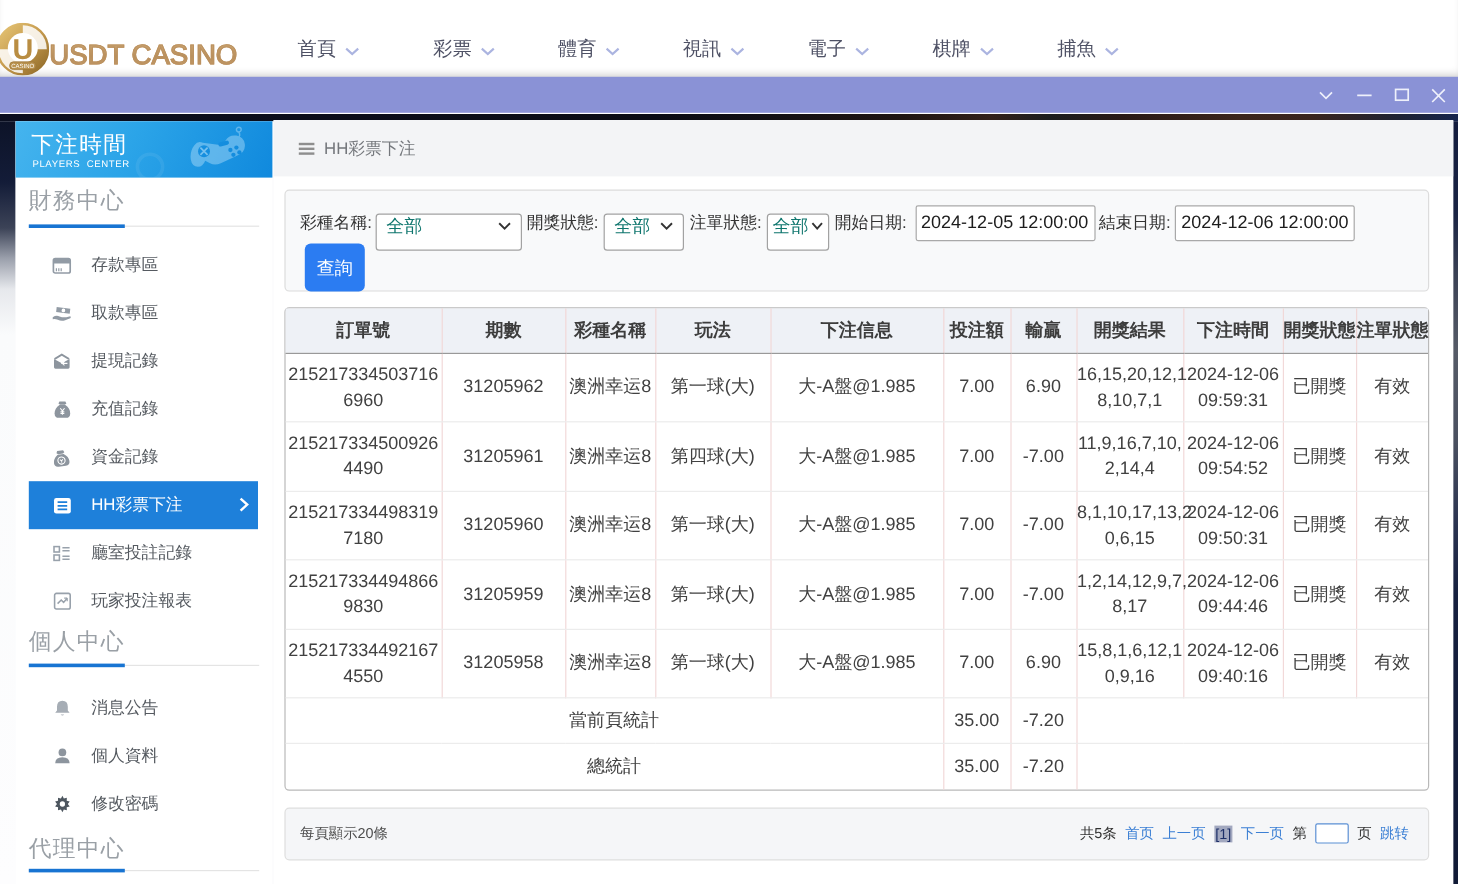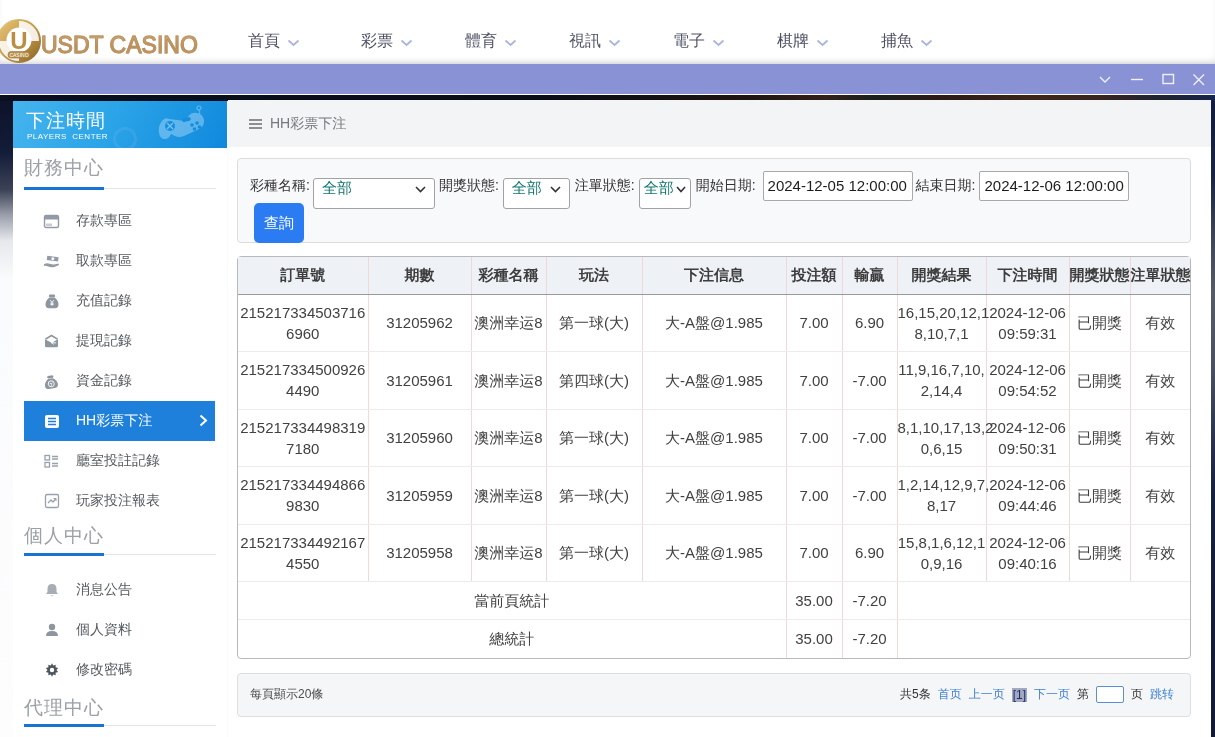--- a/index.html
+++ b/index.html
@@ -151,37 +151,37 @@
   </span>存款專區</div>
   <div class="item"><span class="ic">
     <svg width="18" height="17" viewBox="0 0 18 17">
           <g fill="#929ba5">
             <path d="M4.5 2.5 L16.5 4 L16 8.5 L4 7 Z M10.6 3.9 a1.6 1.6 0 1 0 -0.4 3.2 a1.6 1.6 0 0 0 0.4 -3.2" fill-rule="evenodd"></path>
             <path d="M1 11.5 Q4 9.5 7 10.8 Q10 12 13 11.5 L16.5 10.7 Q17.5 11.8 16.5 12.4 L12 14.2 Q8.5 15.3 5.5 13.8 Q3 12.6 1 13.2 Z"></path>
           </g>
         </svg>
   </span>取款專區</div>
   <div class="item"><span class="ic">
+    <svg width="17" height="16" viewBox="0 0 17 16">
+          <g fill="#8d959e">
+            <path d="M2 5.5 L8.5 1.5 L15 5.5 L14 6.8 L8.5 3.5 L3 6.8 Z"></path>
+            <path d="M2 6.2 L8.5 9.8 L15 6.2 V13 Q15 14.2 13.8 14.2 H3.2 Q2 14.2 2 13 Z"></path>
+          </g>
+          <path d="M9.5 9.8 h5.2 M12.2 8.2 l-1.8 1.6 l1.8 1.6" stroke="#fff" stroke-width="0.9" fill="none" transform="translate(-1.5,0)"></path>
+        </svg>
+  </span>提現記錄</div>
+  <div class="item"><span class="ic">
     <svg width="16" height="17" viewBox="0 0 16 17">
           <g fill="#8d959e">
             <path d="M5.5 1.5 H10.5 L11.3 3.2 L10 4.2 H6 L4.7 3.2 Z"></path>
             <path d="M5.5 4.6 H10.5 Q14.5 7.5 14.5 11.5 Q14.5 15.2 11 15.2 H5 Q1.5 15.2 1.5 11.5 Q1.5 7.5 5.5 4.6 Z"></path>
           </g>
           <path d="M6.2 7.2 L8 9.4 L9.8 7.2 M8 9.4 V12.6 M6.4 10.2 h3.2 M6.4 11.6 h3.2" stroke="#fff" stroke-width="0.9" fill="none"></path>
         </svg>
   </span>充值記錄</div>
-  <div class="item"><span class="ic">
-    <svg width="17" height="16" viewBox="0 0 17 16">
-          <g fill="#8d959e">
-            <path d="M2 5.5 L8.5 1.5 L15 5.5 L14 6.8 L8.5 3.5 L3 6.8 Z"></path>
-            <path d="M2 6.2 L8.5 9.8 L15 6.2 V13 Q15 14.2 13.8 14.2 H3.2 Q2 14.2 2 13 Z"></path>
-          </g>
-          <path d="M9.5 9.8 h5.2 M12.2 8.2 l-1.8 1.6 l1.8 1.6" stroke="#fff" stroke-width="0.9" fill="none" transform="translate(-1.5,0)"></path>
-        </svg>
-  </span>提現記錄</div>
   <div class="item"><span class="ic">
     <svg width="17" height="17" viewBox="0 0 17 17">
           <g transform="rotate(-8 8 9)">
             <g fill="#8d959e">
               <path d="M5.5 2.5 H10.5 L11.3 4.2 L10 5.2 H6 L4.7 4.2 Z"></path>
               <path d="M5.5 5.6 H10.5 Q14.5 8.5 14.5 12 Q14.5 15.6 11 15.6 H5 Q1.5 15.6 1.5 12 Q1.5 8.5 5.5 5.6 Z"></path>
             </g>
             <circle cx="8" cy="10.8" r="3" fill="none" stroke="#fff" stroke-width="0.9"></circle>
             <path d="M6.8 9.8 L8 11.2 L9.2 9.8 M8 11.2 V12.6" stroke="#fff" stroke-width="0.8" fill="none"></path>
           </g>

